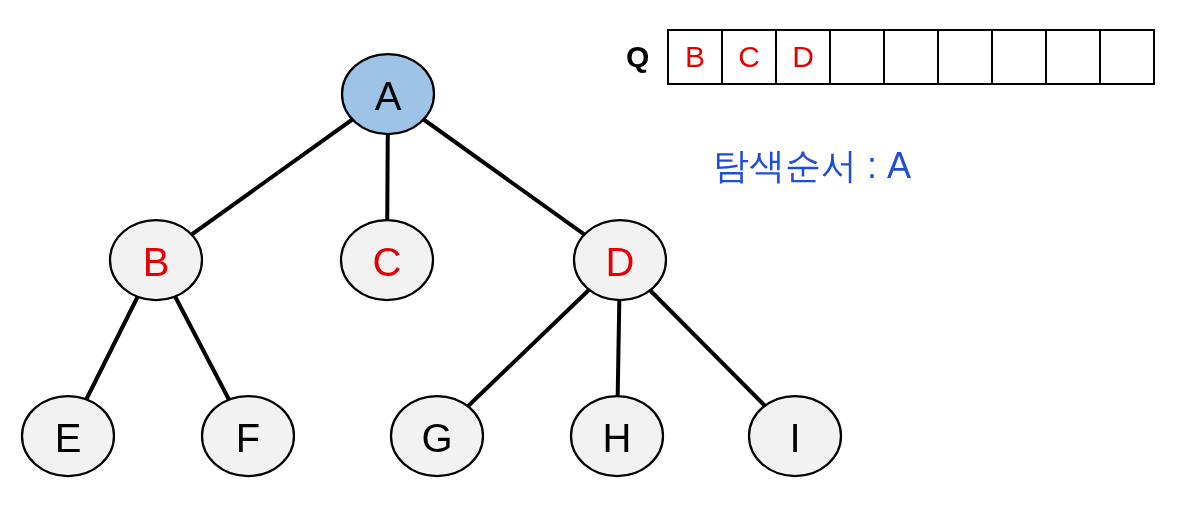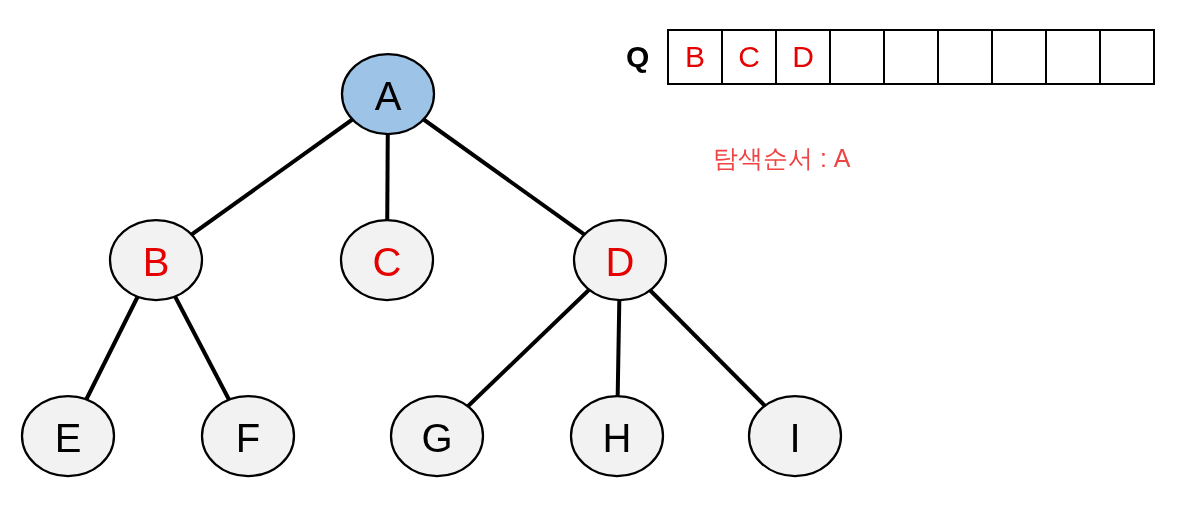--- a/index.html
+++ b/index.html
@@ -37,22 +37,22 @@
     border:2px solid #000;
     margin-left:-2px;
     display:flex;align-items:center;justify-content:center;
     font-size:30px;
     background:#fff;
   }
   .qcell:first-child{margin-left:0;}
   .caption{
     position:absolute;
     left:713px;top:142px;
-    font-size:25px;
-    color:#ef4444;
+    font-size:36px;
+    color:#1d4ed8;
     white-space:pre;
   }
 </style>
 </head>
 <body>
 
 <div class="canvas">
 
   <svg class="tree" width="1193" height="508" viewBox="0 0 1193 508">
       <line x1="388" y1="94" x2="156" y2="260" stroke="#000000" stroke-width="4"></line>

